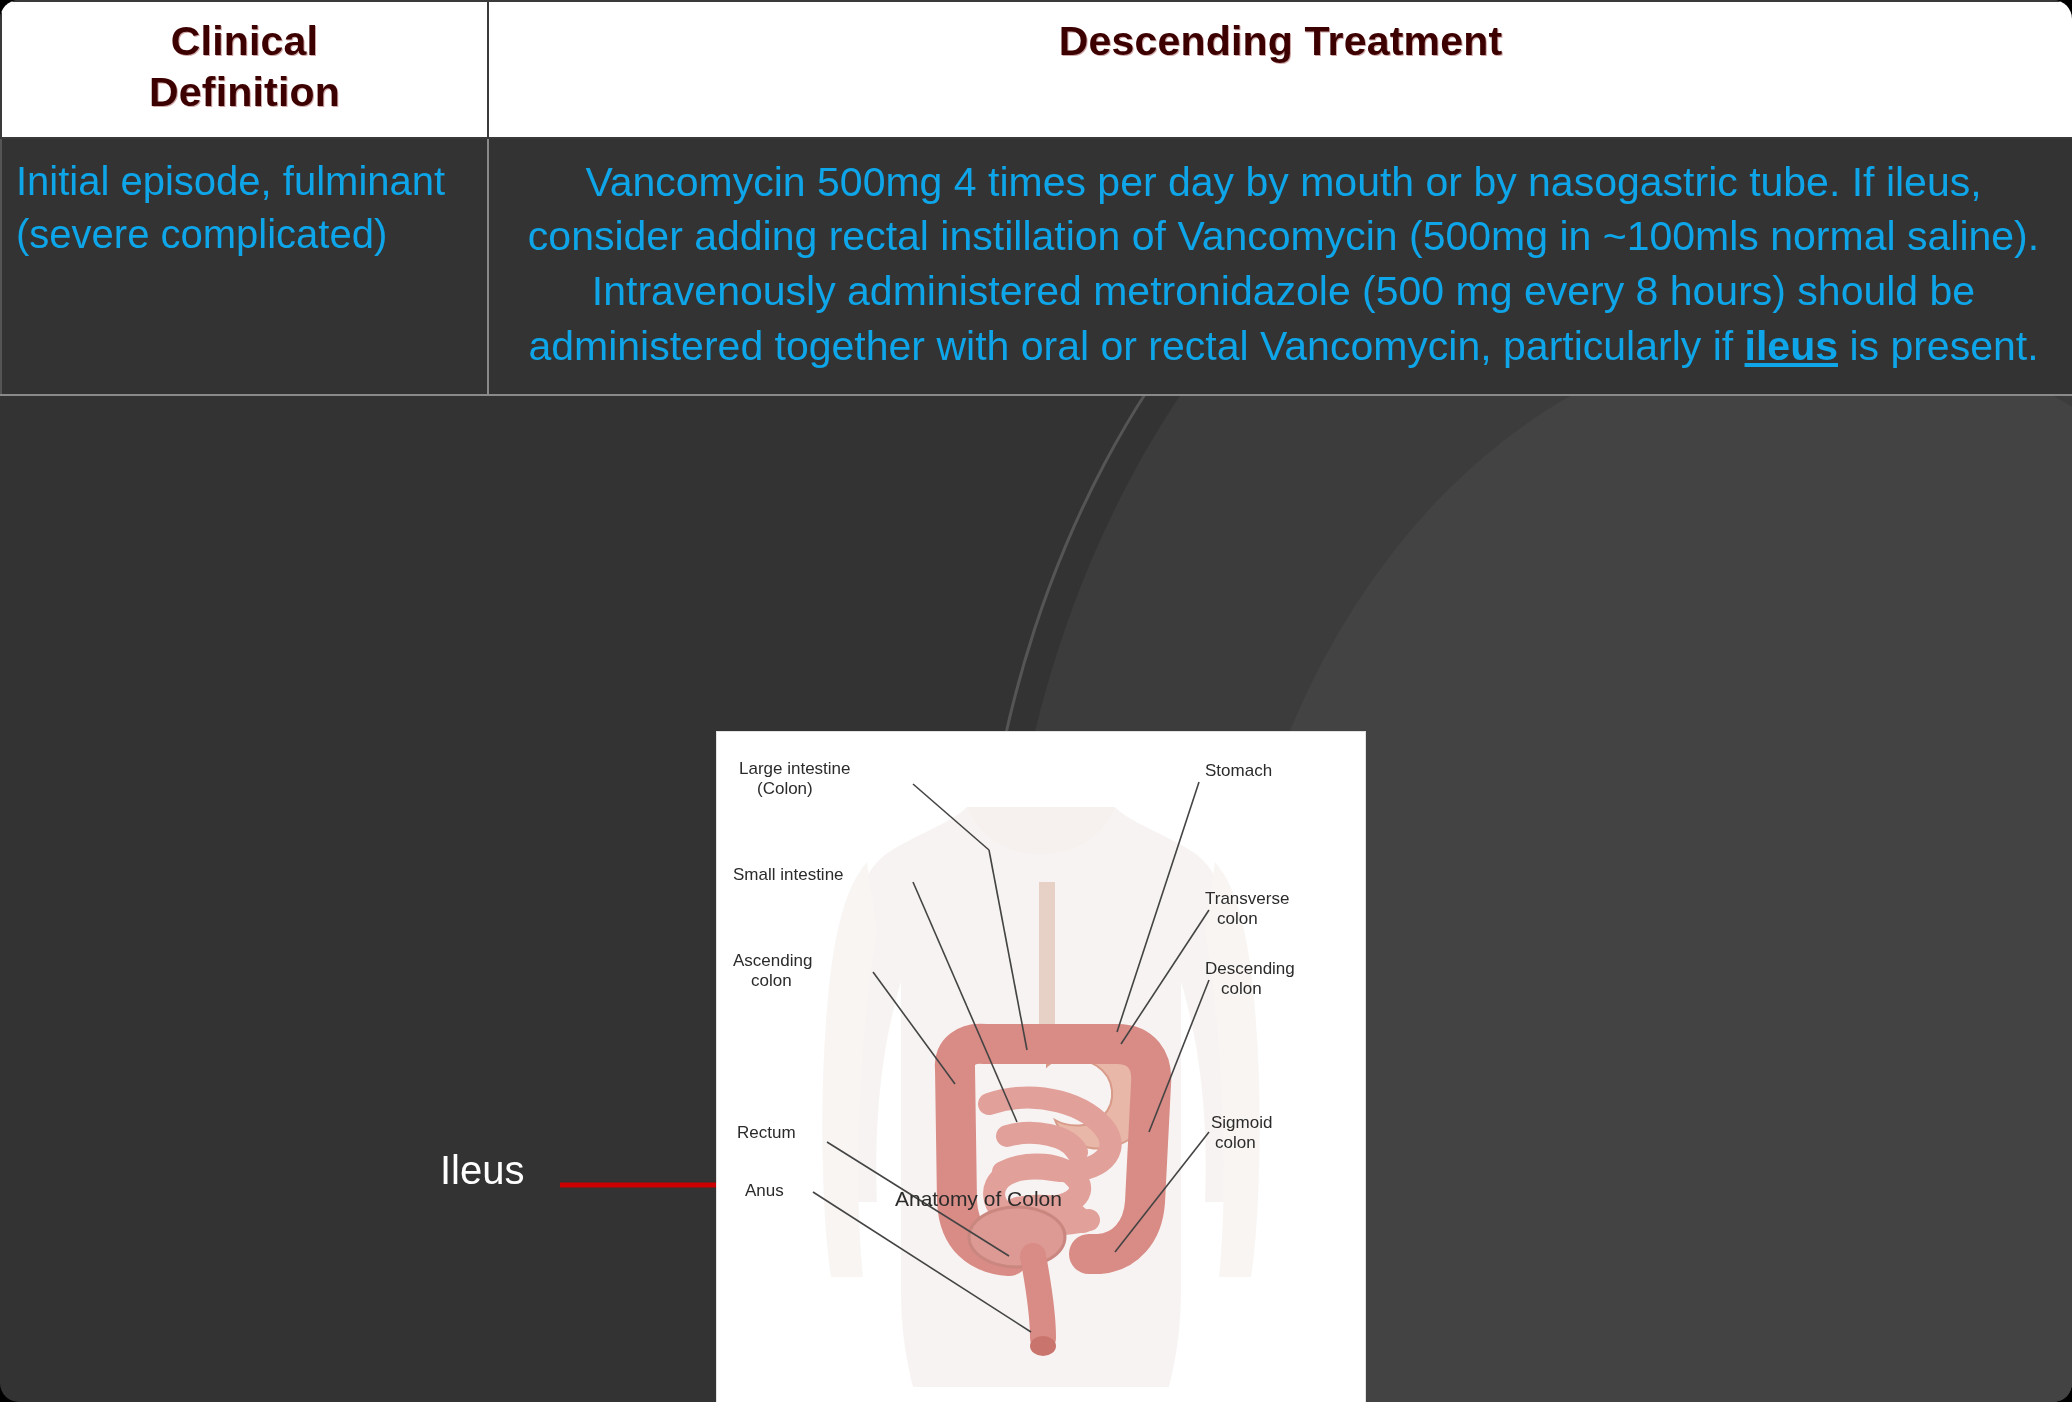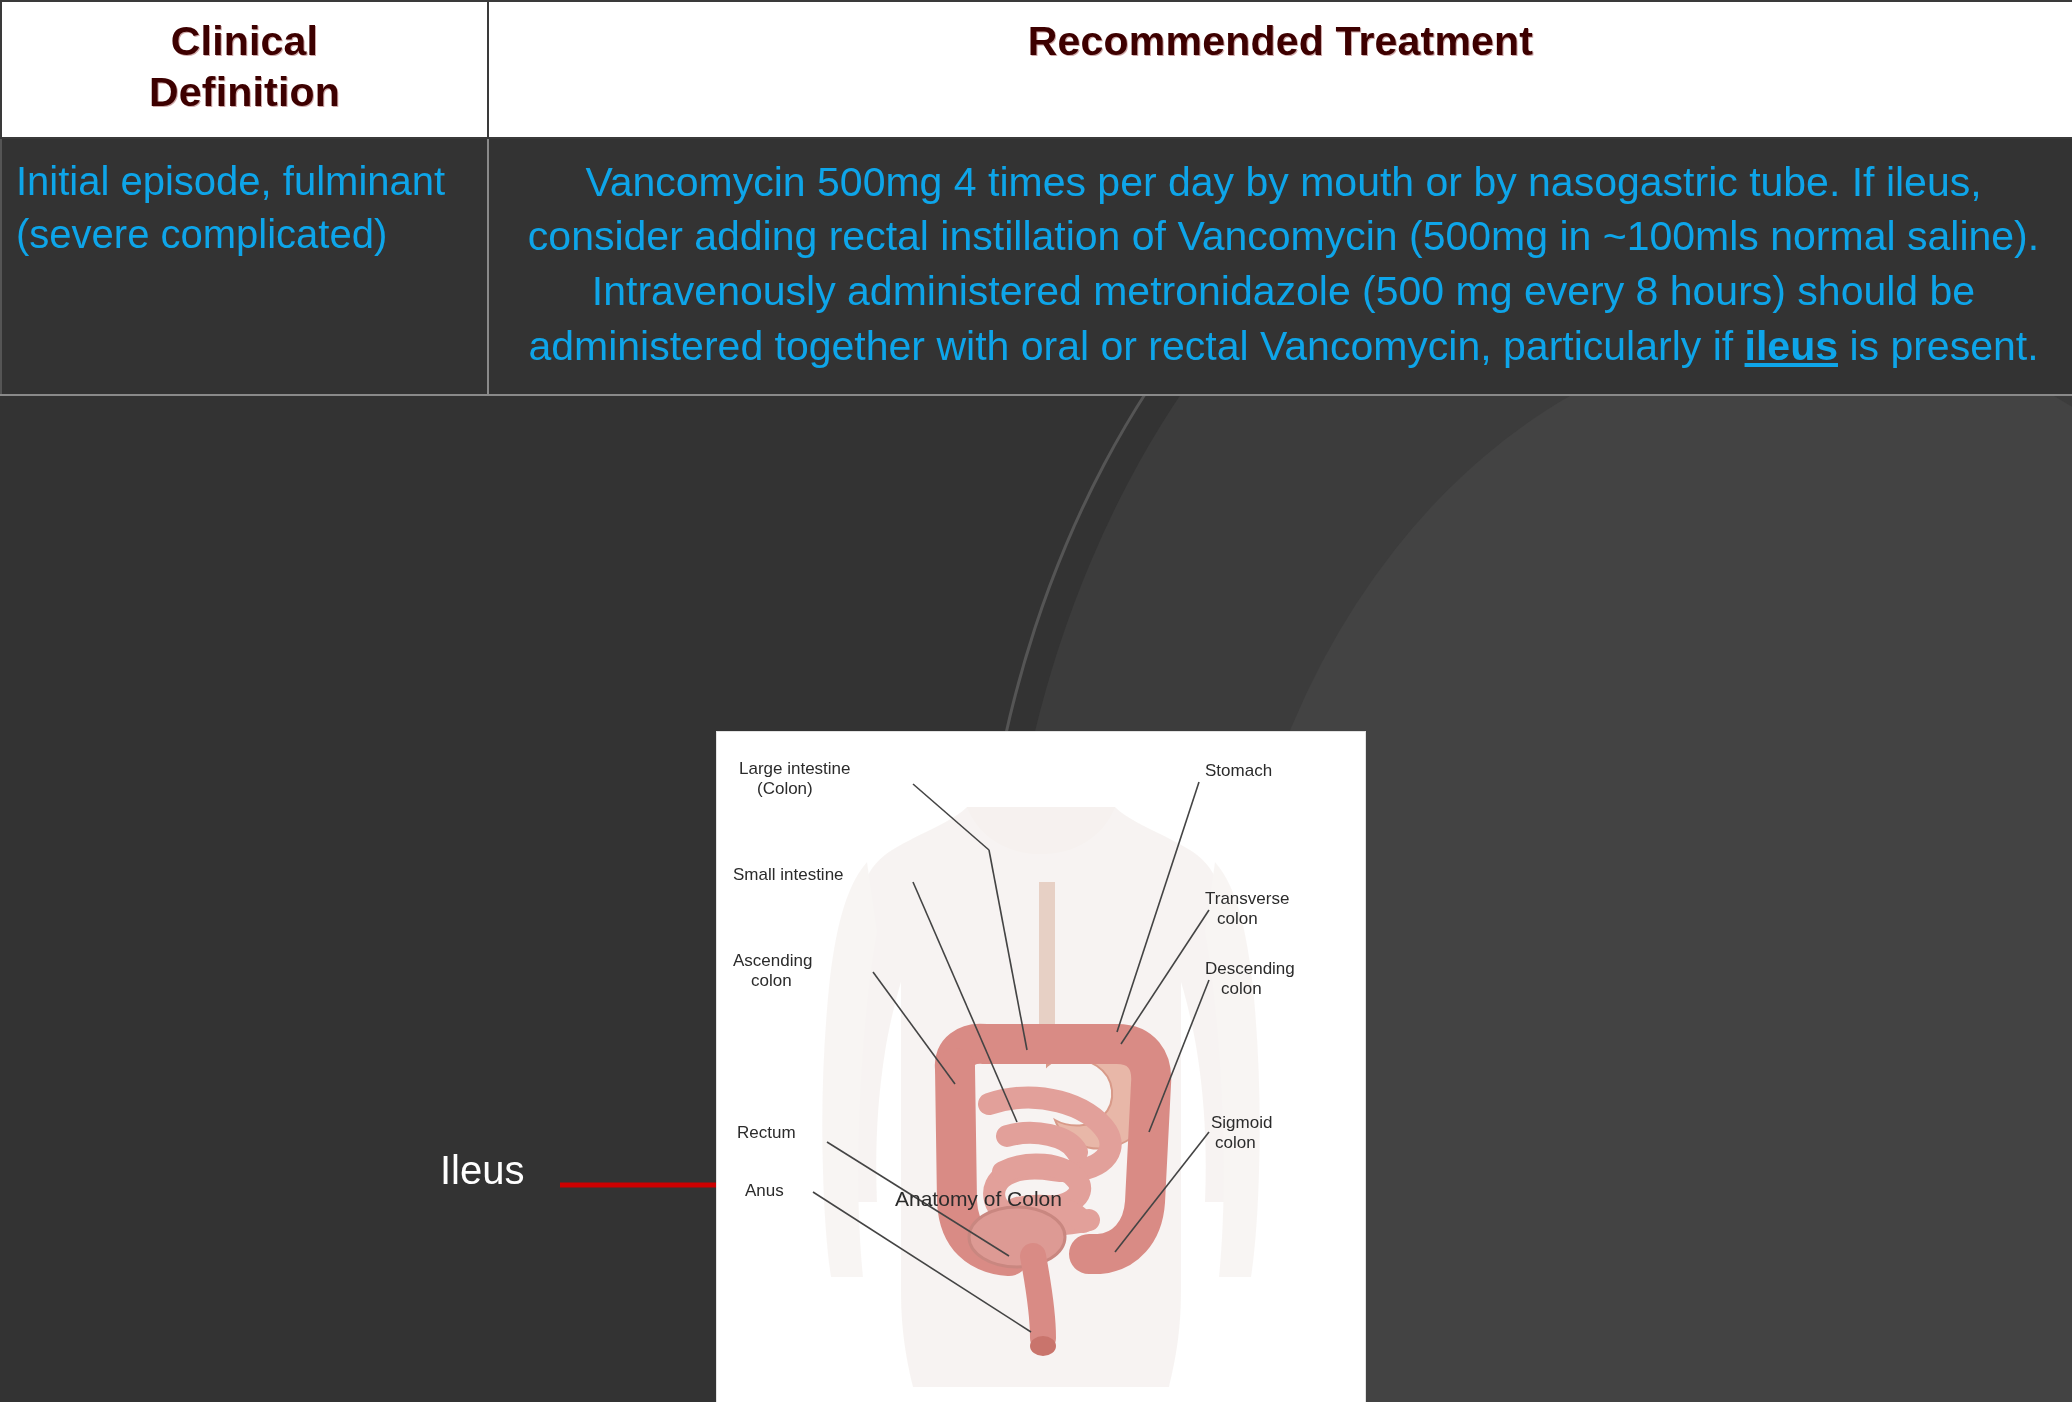--- a/index.html
+++ b/index.html
@@ -13,20 +13,21 @@
     overflow: hidden;
     font-family: "Liberation Sans", sans-serif;
   }
 
   .slide {
     position: relative;
     width: 2072px;
     height: 1402px;
     background: #333333;
     overflow: hidden;
+    border-radius: 19px;
   }
 
   
   .arc {
     position: absolute;
     border-radius: 50%;
     pointer-events: none;
   }
   .arc1 {
     width: 1500px;
@@ -149,21 +150,21 @@
         <col class="c1">
         <col class="c2">
       </colgroup>
     <tbody>
         <tr class="head-row">
       <th>
         <div class="head-txt">Clinical</div>
         <div class="head-txt">Definition</div>
       </th>
       <th>
-        <div class="head-txt">Recommended Treatment</div>
+        <div class="head-txt">Descending Treatment</div>
       </th>
     </tr>
     <tr class="body-row">
       <td class="def">
         <div class="cell-txt">Initial episode, fulminant (severe complicated)</div>
       </td>
       <td>
         <div class="cell-txt treat"><span>Vancomycin 500mg 4 times per day by mouth or by nasogastric tube. If ileus, consider adding rectal instillation of Vancomycin (500mg in ~100mls normal saline). Intravenously administered metronidazole (500 mg every 8 hours) should be administered together with oral or rectal Vancomycin, particularly if </span><span class="kw">ileus</span><span> is present.</span></div>
       </td>
     </tr>

